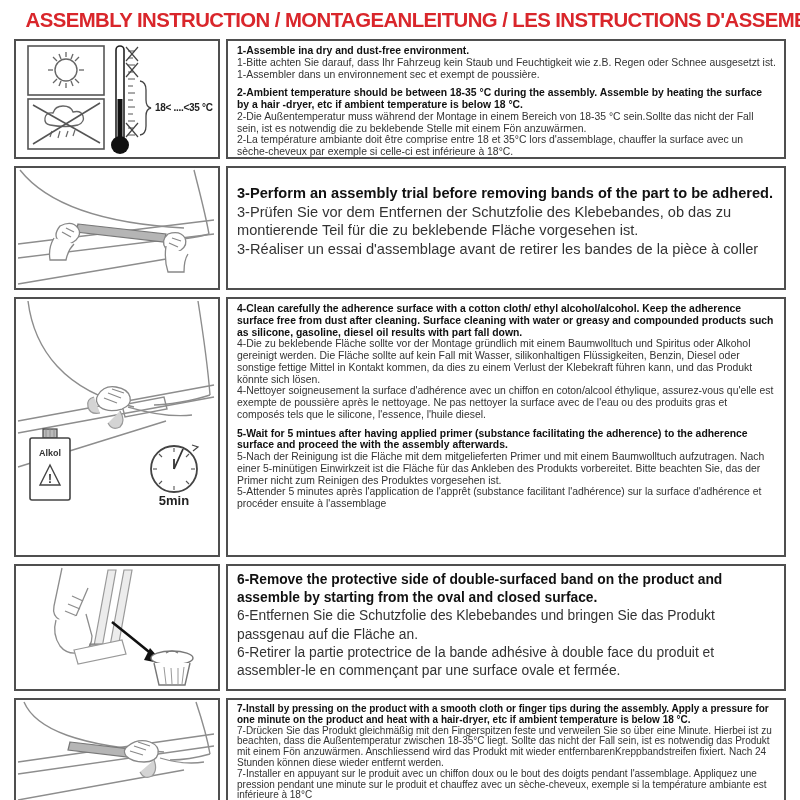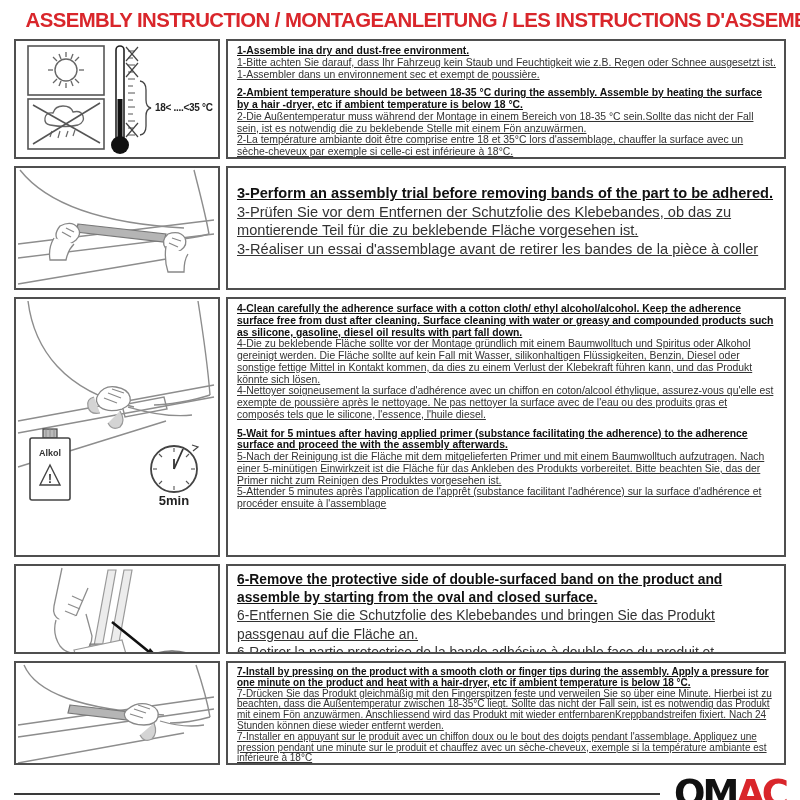--- a/index.html
+++ b/index.html
@@ -3,26 +3,26 @@
 <meta charset="utf-8">
 <style>
   html,body{margin:0;padding:0;background:#fff;}
   body{width:800px;height:800px;font-family:"Liberation Sans","DejaVu Sans",sans-serif;color:#222;overflow:hidden;}
   .page{width:772px;margin:0 auto;padding-top:8px;}
   .title{margin:0;text-align:center;color:#d9262b;font-size:21px;font-weight:800;letter-spacing:-0.6px;white-space:nowrap;transform:scaleX(0.97);transform-origin:center;}
   .row{display:flex;gap:6px;margin-top:7px;}
   .cell{border:2px solid #4f4f4f;background:#fff;box-sizing:border-box;overflow:hidden;}
   .cell-left{width:206px;flex:none;}
   .cell-right{flex:1;padding:4px 8px 2px 9px;}
-  .h-r1{height:120px}.h-r2{height:124px}.h-r3{height:260px}.h-r4{height:90px}.h-r5{height:104px}
+  .h-r1{height:120px}.h-r2{height:124px}.h-r3{height:260px}.h-r4{height:127px}.h-r5{height:104px}
   .txt-s{font-size:10.4px;line-height:1.13;}
   .txt-r5{font-size:10px;line-height:1.08;}
   .txt-l{font-size:14.6px;line-height:1.28;padding-top:16px;}
   .txt-m{font-size:13.8px;line-height:1.32;padding-top:5px;}
-  p.ln{margin:0;color:#333;text-decoration:underline;}
+  p.ln{margin:0;color:#333;}
   p.b{font-weight:bold;color:#111;}
   .gap-s{height:7px;}
   svg{display:block;}
   .logo-row{display:flex;align-items:center;margin-top:10px;}
   .logo-rule{flex:1;height:2px;background:#3a3a3a;margin-right:14px;}
   .logo-text{font-family:"DejaVu Sans",sans-serif;font-size:37px;font-weight:900;letter-spacing:-3px;line-height:1;}
   .logo-black{color:#111;}
   .logo-red{color:#d9262b;}
 </style>
 </head>

